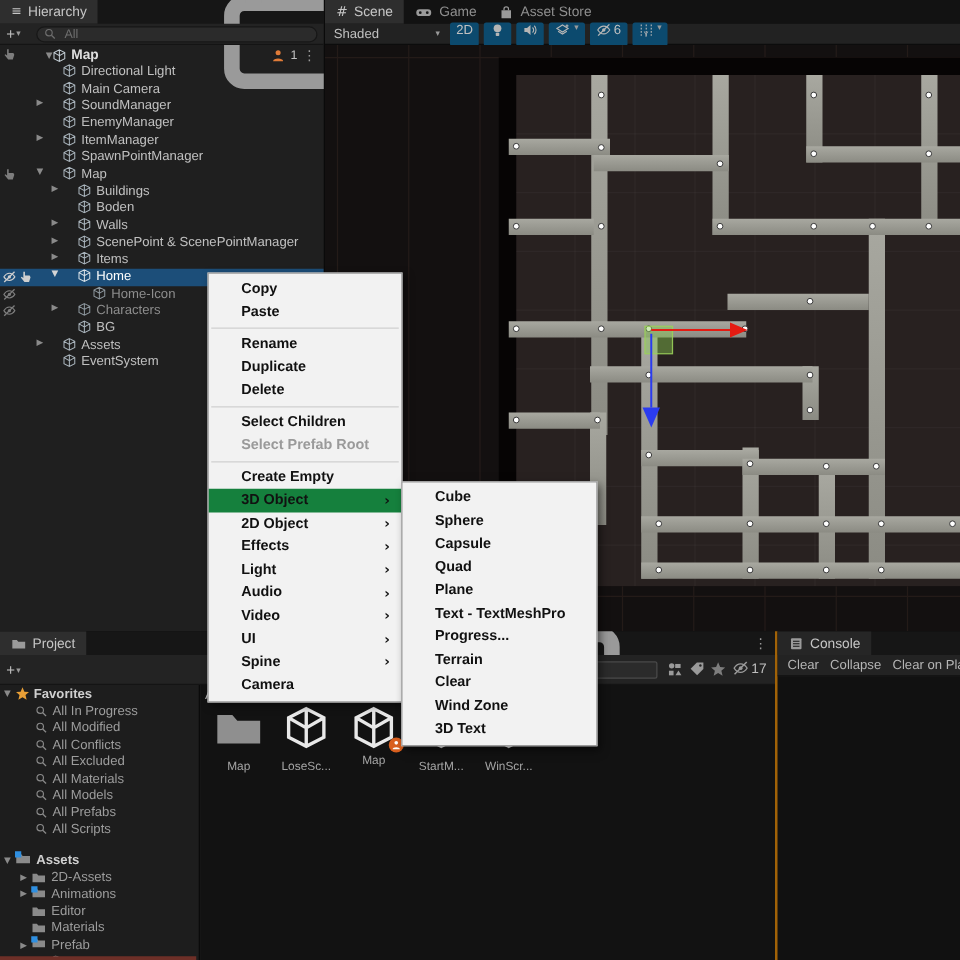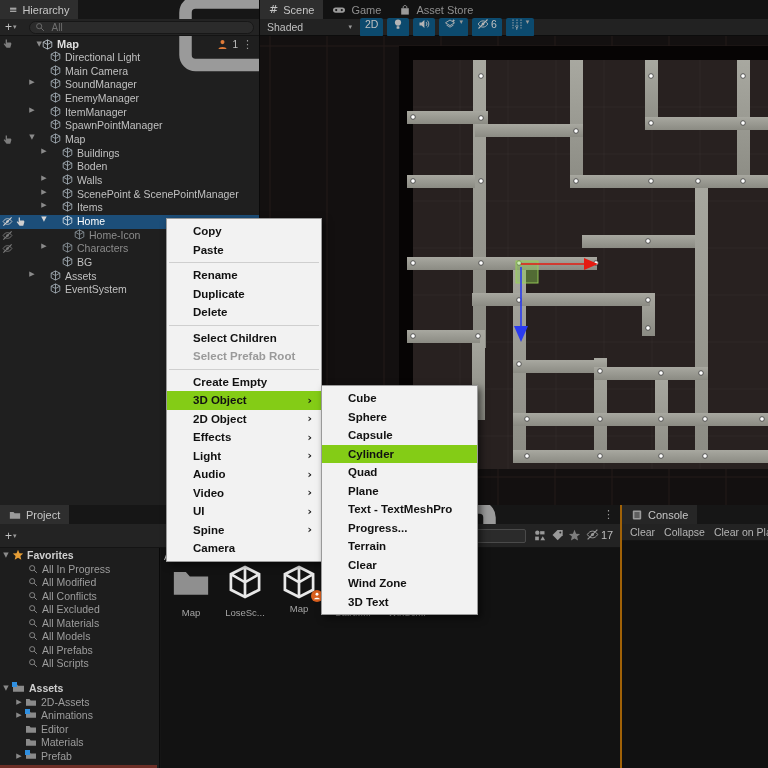--- a/index.html
+++ b/index.html
@@ -61,21 +61,21 @@
   .obadge{position:absolute;right:-4px;bottom:-2px;width:12px;height:12px;border-radius:50%;background:#d95f1e;color:#fff;display:flex;align-items:center;justify-content:center;}
   .obadge svg{width:8px;height:8px;}
   .redstrip{position:absolute;left:0;bottom:0;width:157px;height:3px;background:#6d2f27;}
   
   #console{left:620px;top:505px;width:148px;height:263px;background:#111111;border-left:2px solid #a16207;}
   .conbar{position:absolute;left:0;right:0;top:19px;height:17px;background:#232323;display:flex;align-items:center;gap:9px;padding-left:8px;font-size:10.5px;color:#b5b5b5;white-space:nowrap;overflow:hidden;border-bottom:1px solid #141414;}
   
   .cmenu{position:absolute;background:#f2f2f2;border:1px solid #9a9a9a;box-shadow:3px 3px 7px rgba(0,0,0,.55);padding:3px 0;z-index:50;font-size:11.5px;font-weight:bold;color:#111;}
   .mi{height:18.5px;display:flex;align-items:center;padding-left:26px;position:relative;}
   .mi.dis{color:#9a9a9a;}
-  .mi.hl{background:#84cc16;}
+  .mi.hl{background:#15803d;}
   .mi .sub{position:absolute;right:9px;font-size:11px;font-family:"DejaVu Sans",sans-serif;}
   .msep{height:1px;background:#cfcfcf;margin:3px 2px;}
   #ctx{left:166px;top:218px;width:156px;}
   #sub{left:321px;top:385px;width:157px;z-index:60;}
 </style>
 </head>
 <body>
 
 <svg width="0" height="0" style="position:absolute">
   <defs>
@@ -826,23 +826,20 @@
 <div class="cmenu" id="sub">
   <div class="mi">
       <span>Cube</span>
     </div>
   <div class="mi">
       <span>Sphere</span>
     </div>
   <div class="mi">
       <span>Capsule</span>
     </div>
-  <div class="mi hl">
-      <span>Cylinder</span>
-    </div>
   <div class="mi">
       <span>Quad</span>
     </div>
   <div class="mi">
       <span>Plane</span>
     </div>
   <div class="mi">
       <span>Text - TextMeshPro</span>
     </div>
   <div class="mi">

